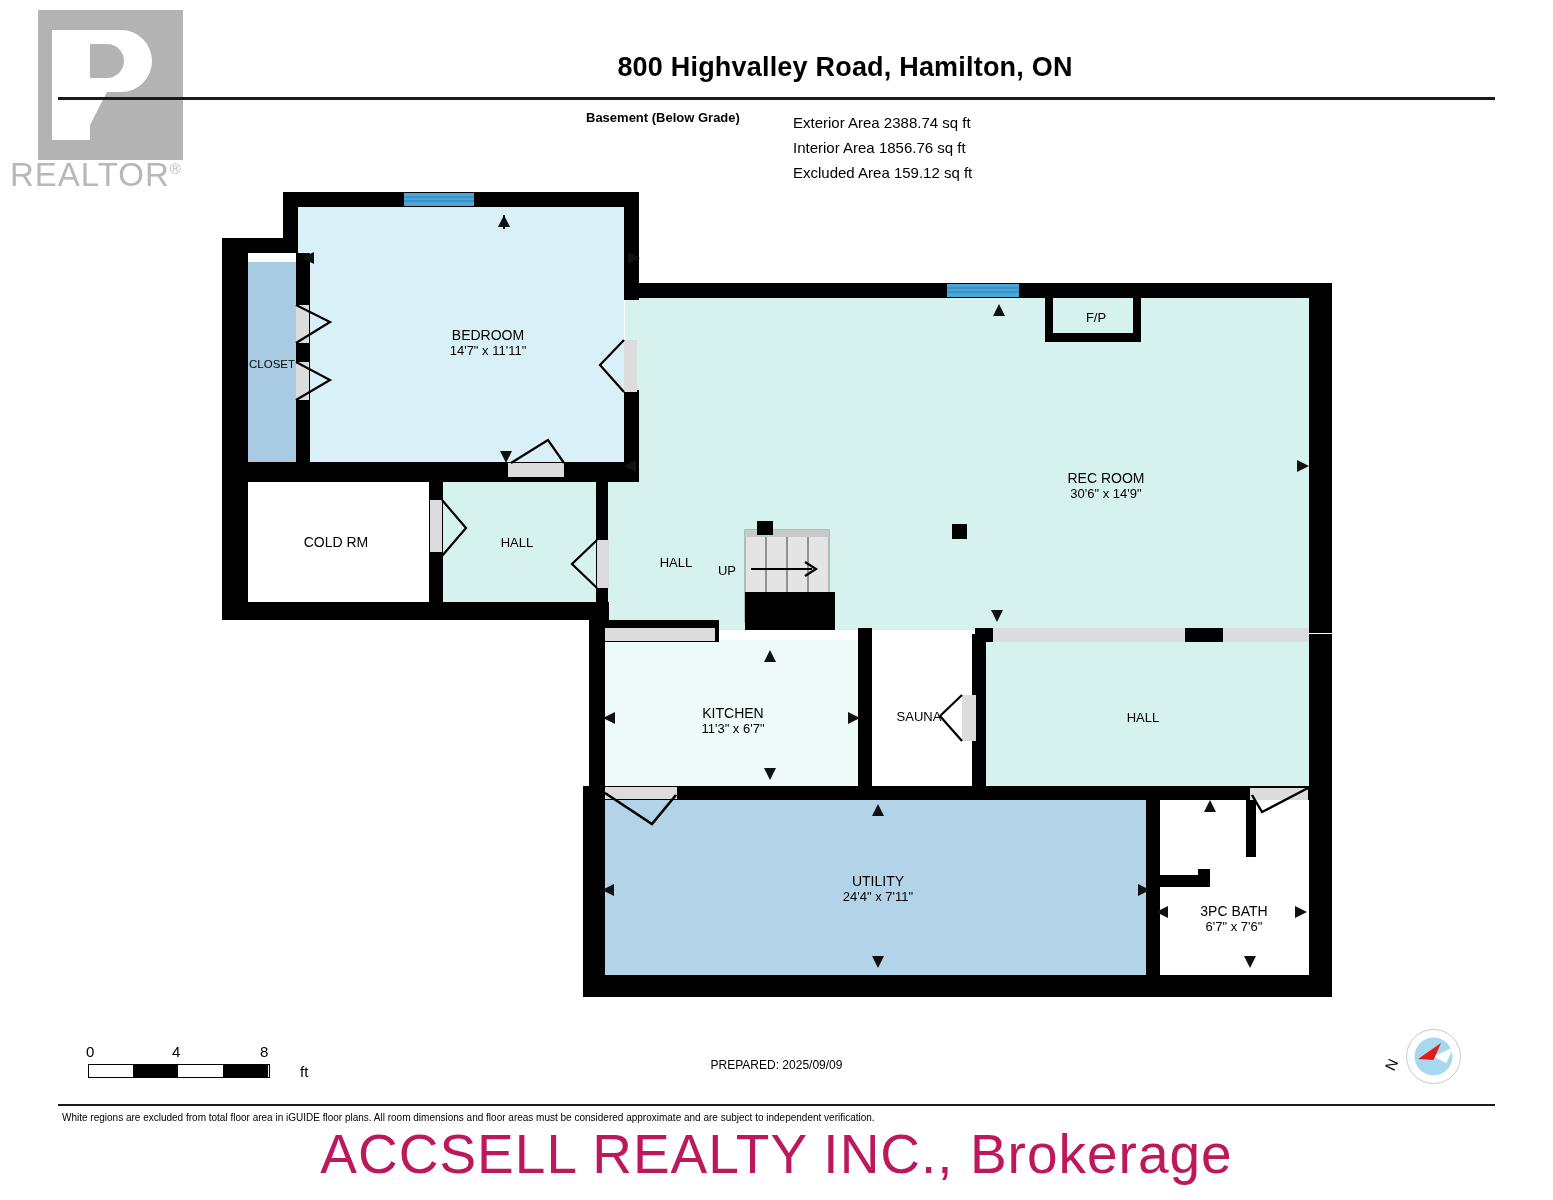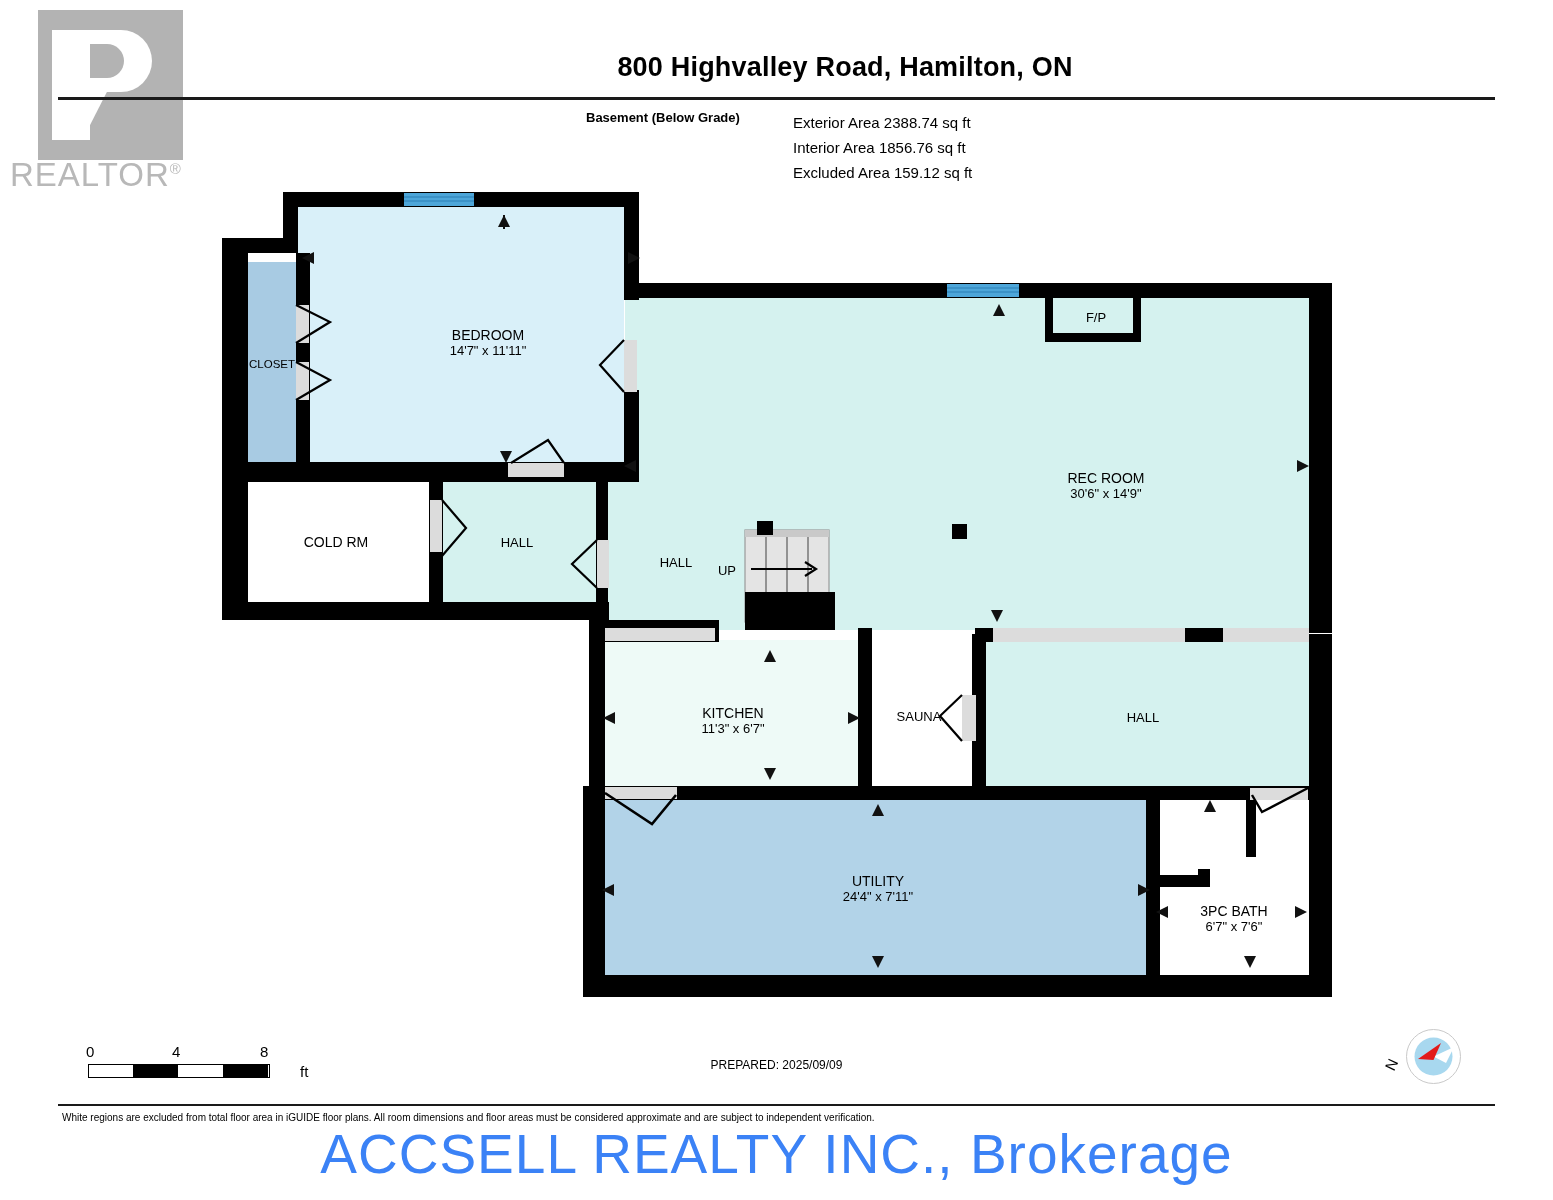--- a/index.html
+++ b/index.html
@@ -46,21 +46,21 @@
   #compass{position:absolute;left:1406px;top:1029px;width:57px;height:57px;}
   #compass .ring{position:absolute;left:0;top:0;width:55px;height:55px;border-radius:50%;
       border:1px solid #c9c9c9;box-sizing:border-box;}
   #compass-n{position:absolute;left:1386px;top:1056px;font-size:15px;
       transform:rotate(-65deg);transform-origin:center;}
 
   #footer-rule{position:absolute;left:58px;top:1104px;width:1437px;height:2px;background:#1a1a1a;}
   #disclaimer{position:absolute;left:62px;top:1112px;width:1400px;font-size:10px;}
 
   #watermark{position:absolute;left:0;top:1122px;width:1553px;text-align:center;
-      font-size:55px;color:#3b82f6;letter-spacing:1px;white-space:nowrap;}
+      font-size:55px;color:#be185d;letter-spacing:1px;white-space:nowrap;}
 
   .rlabel{font-family:"Liberation Sans",sans-serif;}
 </style>
 </head>
 <body>
 
 <div id="realtor-logo">
   <div class="sq"></div>
   <div class="bar"></div>
   <div class="bowl"></div>

